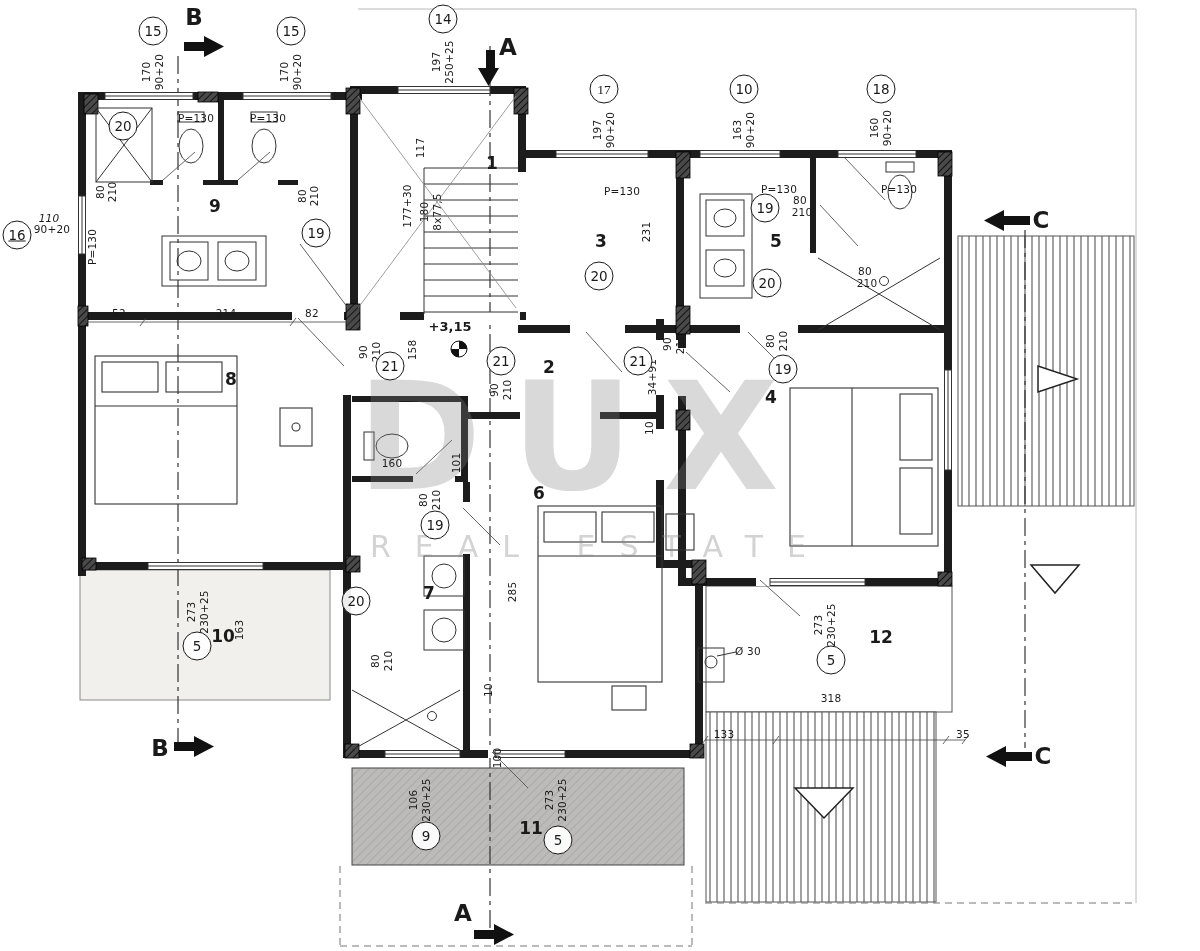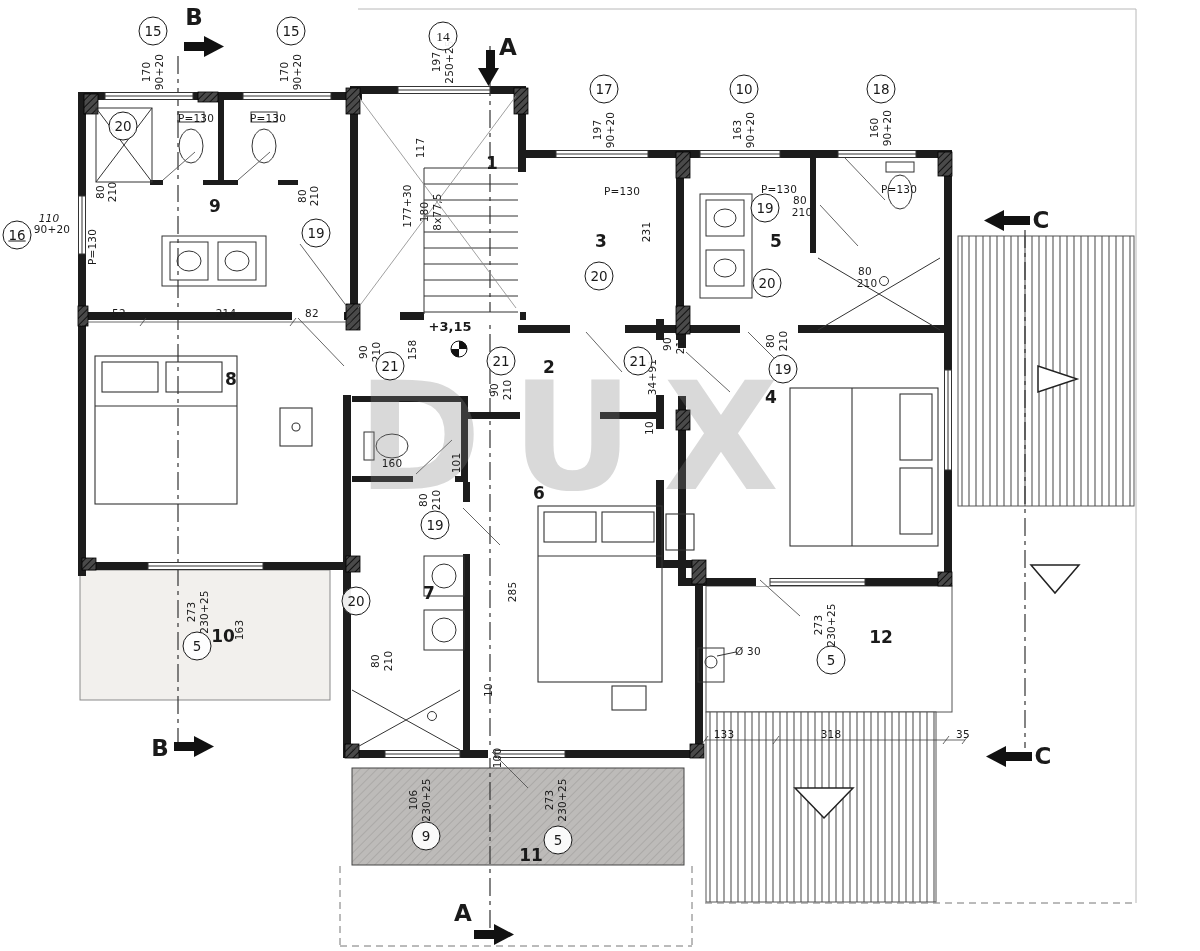--- a/index.html
+++ b/index.html
@@ -311,20 +311,21 @@
           <polygon points="1006,746 1006,767 986,756.5"></polygon>
         </g>
       <g>
           <rect x="474" y="930" width="20" height="9"></rect>
           <polygon points="494,924 514,934.5 494,945"></polygon>
         </g>
     </g>
   </svg>
 
   <div class="watermark">DUX</div>
+  <div class="watermark2">REAL ESTATE</div>
 
   <div id="labels-layer">
       <div class="lbl dim-label rot" style="left: 146px; top: 72px;">170</div>
       <div class="lbl dim-label rot" style="left: 159px; top: 72px;">90+20</div>
       <div class="lbl dim-label rot" style="left: 284px; top: 72px;">170</div>
       <div class="lbl dim-label rot" style="left: 297px; top: 72px;">90+20</div>
       <div class="lbl dim-label rot" style="left: 436px; top: 62px;">197</div>
       <div class="lbl dim-label rot" style="left: 449px; top: 62px;">250+25</div>
       <div class="lbl dim-label rot" style="left: 597px; top: 130px;">197</div>
       <div class="lbl dim-label rot" style="left: 610px; top: 130px;">90+20</div>
@@ -374,44 +375,44 @@
       <div class="lbl dim-label rot" style="left: 512px; top: 592px;">285</div>
       <div class="lbl dim-label rot" style="left: 375px; top: 661px;">80</div>
       <div class="lbl dim-label rot" style="left: 388px; top: 661px;">210</div>
       <div class="lbl dim-label rot" style="left: 191px; top: 612px;">273</div>
       <div class="lbl dim-label rot" style="left: 204px; top: 612px;">230+25</div>
       <div class="lbl dim-label rot" style="left: 239px; top: 630px;">163</div>
       <div class="lbl dim-label rot" style="left: 818px; top: 625px;">273</div>
       <div class="lbl dim-label rot" style="left: 831px; top: 625px;">230+25</div>
       <div class="lbl dim-label" style="left: 748px; top: 651px;">Ø 30</div>
       <div class="lbl dim-label" style="left: 724px; top: 734px;">133</div>
-      <div class="lbl dim-label" style="left: 831px; top: 734px;">318</div>
+      <div class="lbl dim-label" style="left: 831px; top: 698px;">318</div>
       <div class="lbl dim-label" style="left: 963px; top: 734px;">35</div>
       <div class="lbl dim-label rot" style="left: 488px; top: 690px;">10</div>
       <div class="lbl dim-label rot" style="left: 497px; top: 758px;">100</div>
       <div class="lbl dim-label rot" style="left: 413px; top: 800px;">106</div>
       <div class="lbl dim-label rot" style="left: 426px; top: 800px;">230+25</div>
       <div class="lbl dim-label rot" style="left: 549px; top: 800px;">273</div>
       <div class="lbl dim-label rot" style="left: 562px; top: 800px;">230+25</div>
       <div class="lbl room-number" style="left: 492px; top: 163px;">1</div>
       <div class="lbl room-number" style="left: 549px; top: 367px;">2</div>
       <div class="lbl room-number" style="left: 601px; top: 241px;">3</div>
       <div class="lbl room-number" style="left: 771px; top: 397px;">4</div>
       <div class="lbl room-number" style="left: 776px; top: 241px;">5</div>
       <div class="lbl room-number" style="left: 539px; top: 493px;">6</div>
       <div class="lbl room-number" style="left: 429px; top: 593px;">7</div>
       <div class="lbl room-number" style="left: 231px; top: 379px;">8</div>
       <div class="lbl room-number" style="left: 215px; top: 206px;">9</div>
       <div class="lbl room-number" style="left: 223px; top: 636px;">10</div>
-      <div class="lbl room-number" style="left: 531px; top: 828px; margin-top: 27px;">11</div>
+      <div class="lbl room-number" style="left: 531px; top: 828px;">11</div>
       <div class="lbl room-number" style="left: 881px; top: 637px;">12</div>
       <div class="lbl circle-ref" style="left: 153px; top: 31px;">15</div>
       <div class="lbl circle-ref" style="left: 291px; top: 31px;">15</div>
-      <div class="lbl circle-ref" style="left: 443px; top: 36px; font-family: Liberation Serif, serif;">14</div>
-      <div class="lbl circle-ref" style="left: 604px; top: 89px;">17</div>
+      <div class="lbl circle-ref" style="left: 443px; top: 19px;">14</div>
+      <div class="lbl circle-ref" style="left: 604px; top: 89px; font-family: Liberation Serif, serif;">17</div>
       <div class="lbl circle-ref" style="left: 744px; top: 89px;">10</div>
       <div class="lbl circle-ref" style="left: 881px; top: 89px;">18</div>
       <div class="lbl circle-ref" style="left: 17px; top: 235px; text-decoration: underline;">16</div>
       <div class="lbl circle-ref" style="left: 123px; top: 126px;">20</div>
       <div class="lbl circle-ref" style="left: 316px; top: 233px;">19</div>
       <div class="lbl circle-ref" style="left: 765px; top: 208px;">19</div>
       <div class="lbl circle-ref" style="left: 599px; top: 276px;">20</div>
       <div class="lbl circle-ref" style="left: 767px; top: 283px;">20</div>
       <div class="lbl circle-ref" style="left: 390px; top: 366px;">21</div>
       <div class="lbl circle-ref" style="left: 501px; top: 361px;">21</div>

